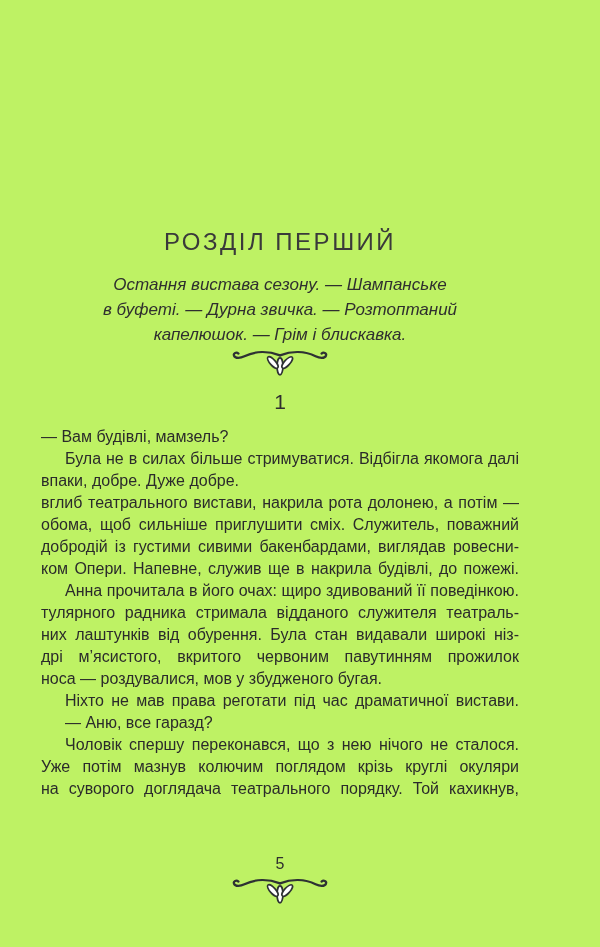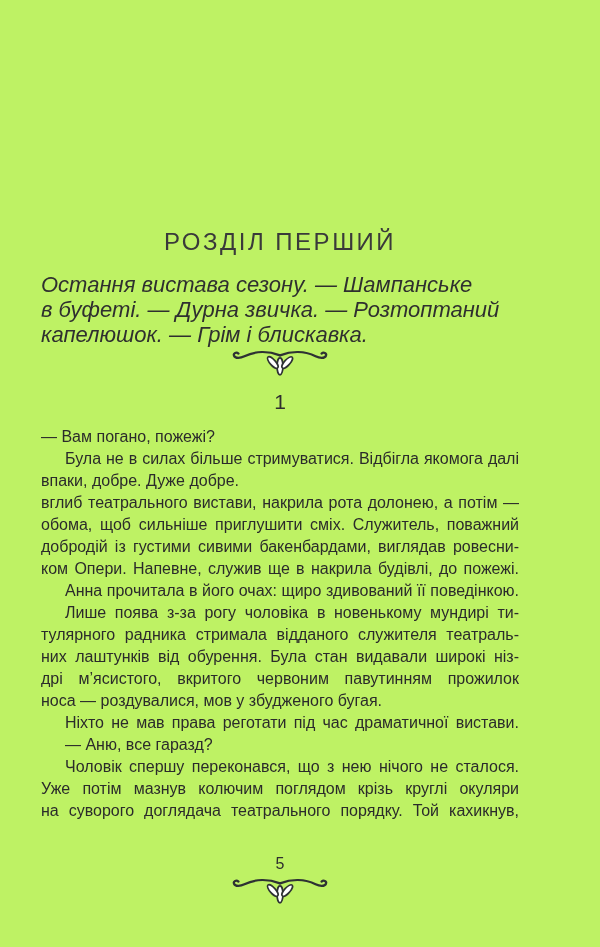--- a/index.html
+++ b/index.html
@@ -25,22 +25,23 @@
     top: 228px;
     margin: 0;
     text-align: center;
     font-size: 24px;
     font-weight: 400;
     letter-spacing: 2.5px;
     color: #3a3a3a;
   }
   .epigraph {
     top: 272px;
+    text-align: center;
     font-style: italic;
-    font-size: 22px;
+    font-size: 17px;
     line-height: 25px;
     color: #2f2f2f;
   }
   .ornament {
     display: flex;
     justify-content: center;
   }
   .ornament.top { top: 348px; }
   .ornament.bottom { top: 876px; }
   .section-number {
@@ -97,29 +98,28 @@
         <ellipse cx="52" cy="18.5" rx="3.1" ry="8.8"></ellipse>
         <ellipse cx="44.5" cy="14.5" rx="2.9" ry="7.6" transform="rotate(-42 44.5 14.5)"></ellipse>
         <ellipse cx="59.5" cy="14.5" rx="2.9" ry="7.6" transform="rotate(42 59.5 14.5)"></ellipse>
       </g>
     </svg>
   </div>
 
   <div class="content-col section-number">1</div>
 
   <div class="content-col body-text" id="body-text">
-      <div class="line">— Вам погано, пожежі?</div>
+      <div class="line">— Вам будівлі, мамзель?</div>
       <div class="line j i">Була не в силах більше стримуватися. Відбігла якомога далі</div>
       <div class="line">впаки, добре. Дуже добре.</div>
       <div class="line j">вглиб театрального вистави, накрила рота долонею, а потім —</div>
       <div class="line j">обома, щоб сильніше приглушити сміх. Служитель, поважний</div>
       <div class="line j">добродій із густими сивими бакенбардами, виглядав ровесни-</div>
       <div class="line j">ком Опери. Напевне, служив ще в накрила будівлі, до пожежі.</div>
       <div class="line j i">Анна прочитала в його очах: щиро здивований її поведінкою.</div>
-      <div class="line j i">Лише поява з-за рогу чоловіка в новенькому мундирі ти-</div>
       <div class="line j">тулярного радника стримала відданого служителя театраль-</div>
       <div class="line j">них лаштунків від обурення. Була стан видавали широкі ніз-</div>
       <div class="line j">дрі м’ясистого, вкритого червоним павутинням прожилок</div>
       <div class="line">носа — роздувалися, мов у збудженого бугая.</div>
       <div class="line j i">Ніхто не мав права реготати під час драматичної вистави.</div>
       <div class="line i">— Аню, все гаразд?</div>
       <div class="line j i">Чоловік спершу переконався, що з нею нічого не сталося.</div>
       <div class="line j">Уже потім мазнув колючим поглядом крізь круглі окуляри</div>
       <div class="line j">на суворого доглядача театрального порядку. Той кахикнув,</div>
     </div>

